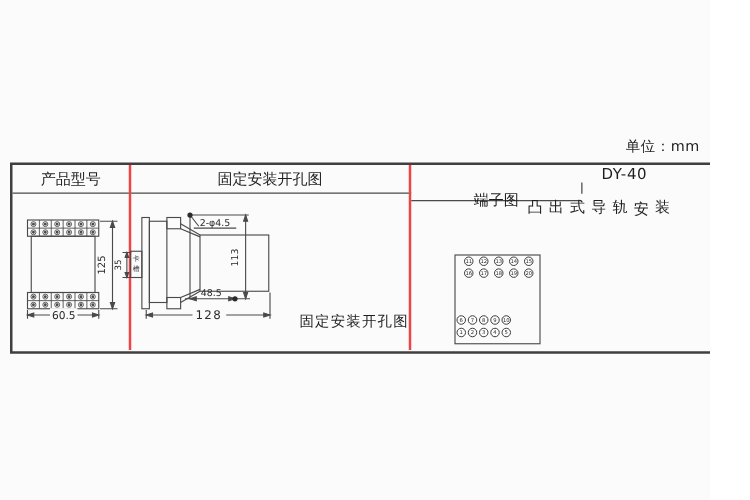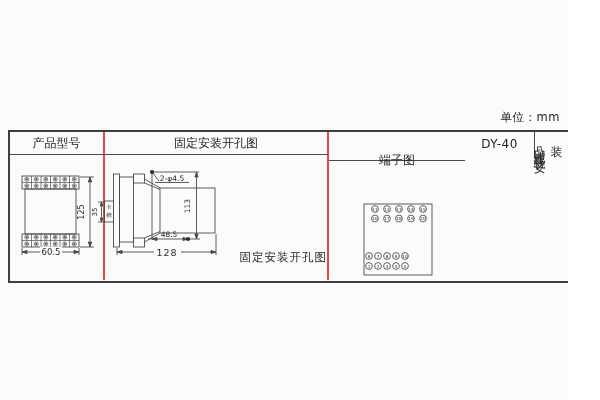--- a/index.html
+++ b/index.html
@@ -12,21 +12,21 @@
   }
   .spec-table{
     position:absolute;left:8px;top:130px;width:581px;height:149px;
     border:2px solid #3f3f3f;background:#fbfbfb;
     display:grid;grid-template-columns:95px 224px 136px 123px;grid-template-rows:23px 125px;
   }
   .cell{border-right:2px solid #ef4444;border-bottom:1px solid #4a4a4a;position:relative;}
   .cell.last{border-right:none;margin-top:28px;}
   .cell.body{border-bottom:none;}
   .hcell{display:flex;align-items:center;justify-content:center;font-size:12px;color:#1e1e1e;}
-  .model-cell{display:flex;align-items:stretch;}
+  .model-cell{display:flex;align-items:stretch;flex-direction:column;}
   .model-name{
     width:69px;display:flex;align-items:center;justify-content:center;
     font-size:12px;letter-spacing:.5px;color:#1e1e1e;
   }
   .mounting{
     width:25px;border-left:1px solid #4a4a4a;display:flex;align-items:center;justify-content:center;
     font-size:12px;color:#1e1e1e;
     writing-mode:vertical-lr;text-orientation:upright;letter-spacing:3px;padding-top:4px;
   }
   svg{position:absolute;left:0;top:0;}

